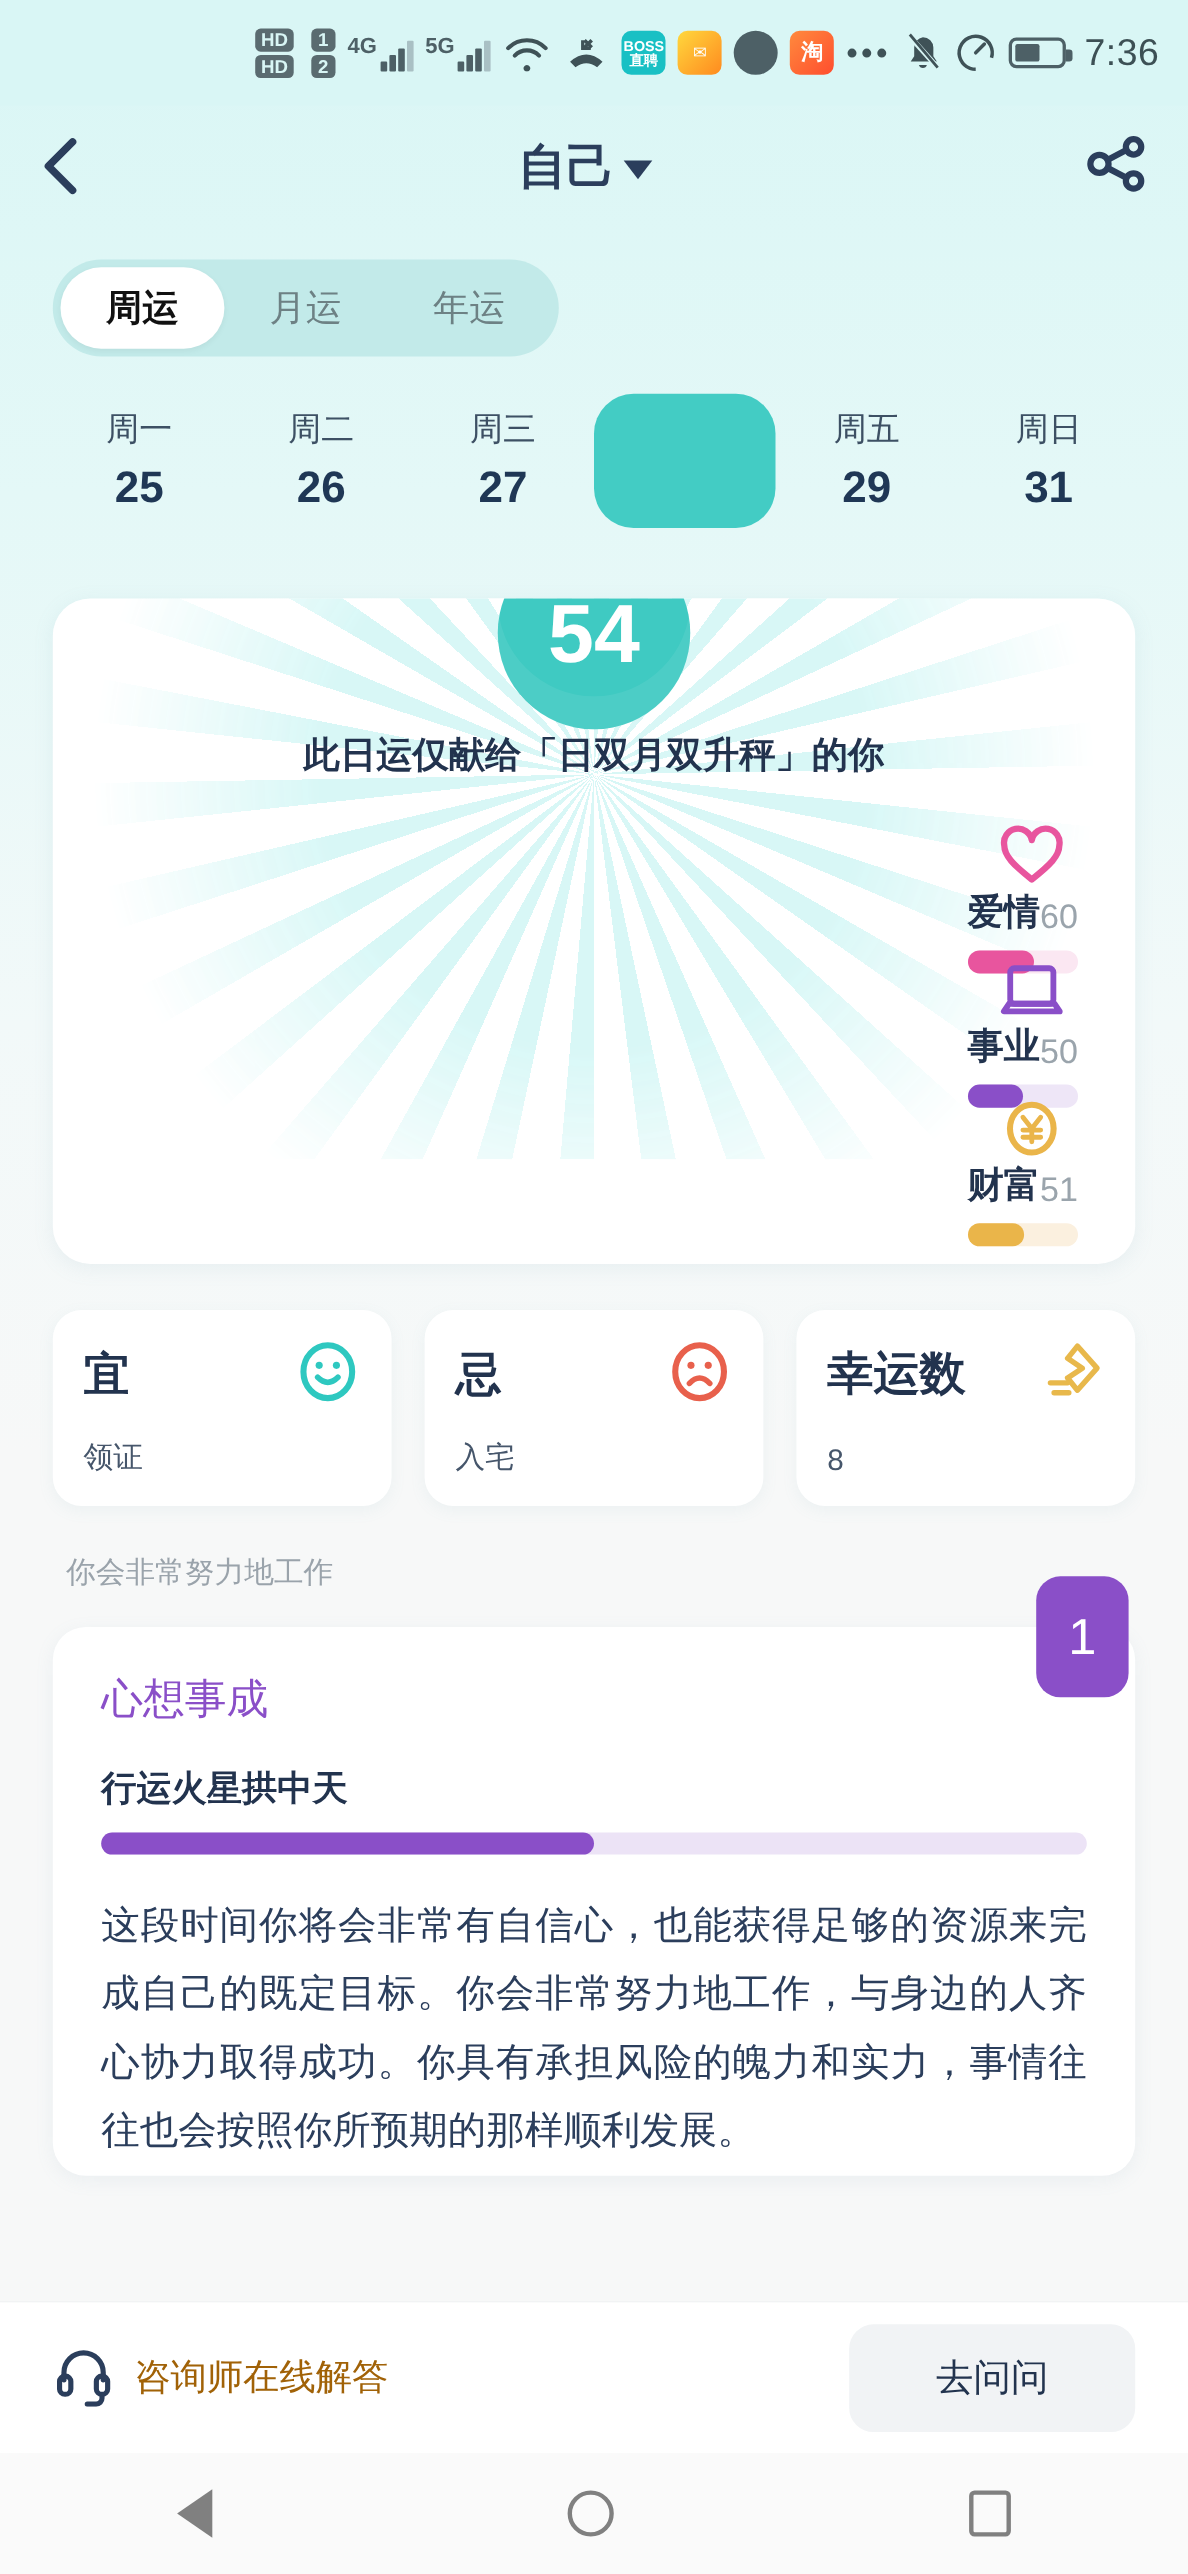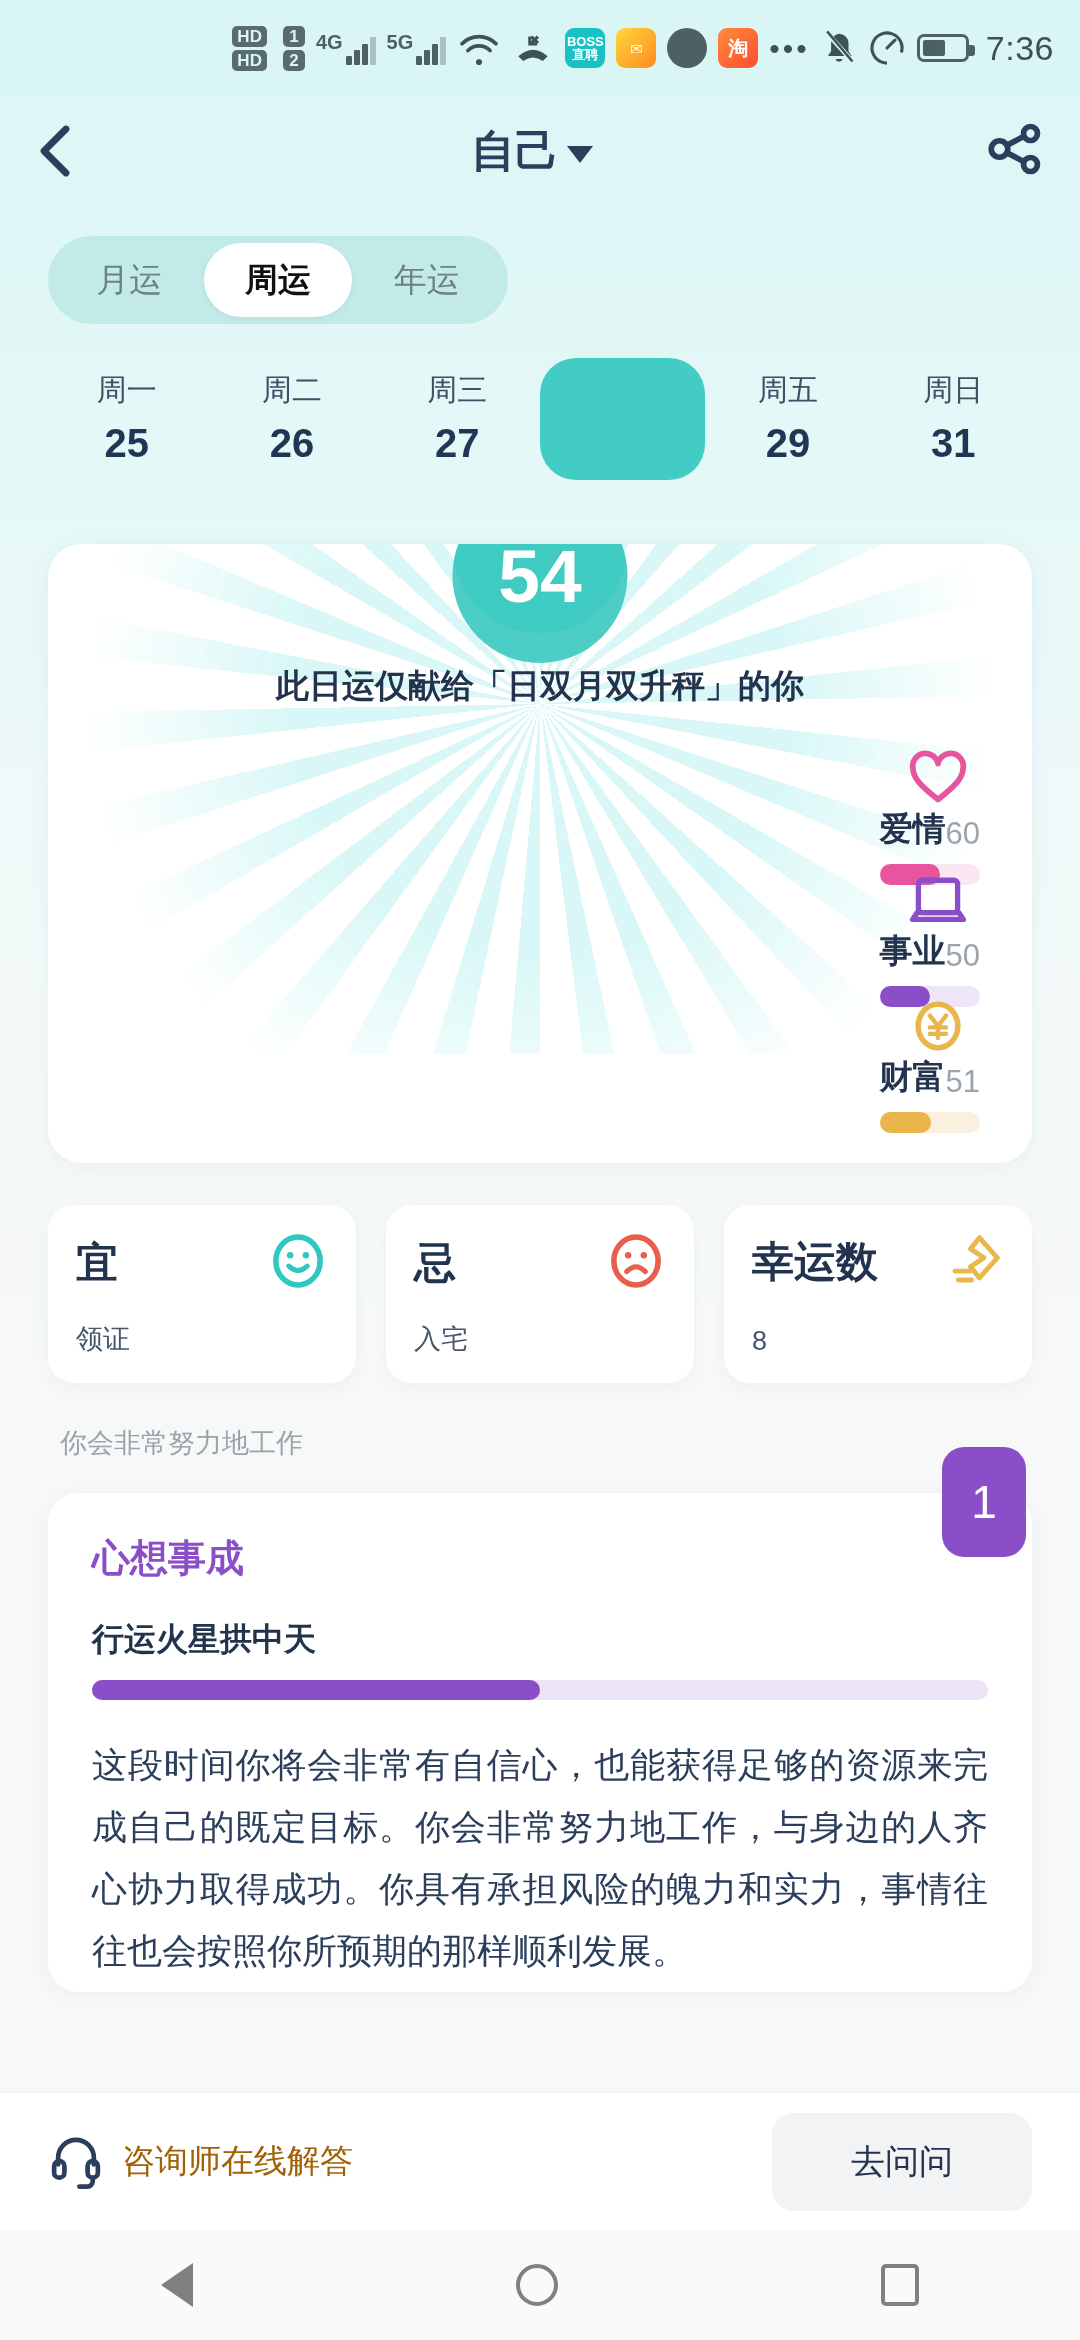--- a/index.html
+++ b/index.html
@@ -111,21 +111,21 @@
     padding: 12px 0 14px 0; border-radius: 36px;
   }
   .day-name { font-size: 30px; color: #3d5064; margin-bottom: 10px; }
   .day-num { font-size: 40px; font-weight: bold; color: #1f3755; }
   .day.today { background: #43ccc4; }
 
   
   .scorecard {
     margin: 64px 48px 0 48px;
     background: #fff; border-radius: 34px; position: relative;
-    padding: 120px 0 56px 0;
+    padding: 120px 0 42px 0;
     box-shadow: 0 4px 18px rgba(120,160,175,0.10);
     overflow: hidden;
   }
   .rays {
     position: absolute; top: -190px; left: 50%; transform: translateX(-50%);
     width: 1100px; height: 700px;
     background:
       repeating-conic-gradient(from 0deg at 50% 50%,
         #d6f7f6 0deg 5deg, #ffffff 5deg 12deg);
     -webkit-mask-image: radial-gradient(circle at 50% 50%, #000 0%, #000 38%, transparent 70%);
@@ -178,21 +178,21 @@
     width: 84px; height: 110px; border-radius: 22px;
     background: #8a4fc8; color: #fff; font-size: 46px;
     display: flex; align-items: center; justify-content: center;
     z-index: 3;
   }
   .eventcard {
     background: #fff; border-radius: 30px; padding: 40px 44px 10px 44px;
     box-shadow: 0 4px 16px rgba(120,160,175,0.09);
     position: relative; z-index: 2; min-height: 430px;
   }
-  .ev-title { font-size: 38px; font-weight: bold; color: #8a4fc8; margin-bottom: 34px; }
+  .ev-title { font-size: 38px; font-weight: normal; color: #8a4fc8; margin-bottom: 34px; }
   .ev-row { display: flex; justify-content: space-between; align-items: baseline; margin-bottom: 18px; }
   .ev-sub { font-size: 32px; font-weight: bold; color: #22334e; }
   .ev-time { font-size: 28px; color: #9aa3ab; }
   .ev-bar-bg { height: 20px; border-radius: 10px; background: #ece3f6; width: 100%; }
   .ev-bar-fill { height: 100%; border-radius: 10px; background: #8a4fc8; }
   .ev-text {
     margin-top: 34px; font-size: 35px; line-height: 62px;
     color: #2b3e5c; text-align: justify;
   }
 
@@ -333,22 +333,22 @@
     <svg width="62" height="62" viewBox="0 0 24 24">
       <circle cx="6" cy="12" r="3.2" stroke="#2b3e5c" stroke-width="2.2" fill="none"></circle>
       <circle cx="18" cy="6" r="2.7" stroke="#2b3e5c" stroke-width="2.2" fill="none"></circle>
       <circle cx="18" cy="18" r="2.7" stroke="#2b3e5c" stroke-width="2.2" fill="none"></circle>
       <path d="M8.8 10.6 L15.3 7.2 M8.8 13.4 L15.3 16.8" stroke="#2b3e5c" stroke-width="2.2"></path>
     </svg>
   </span>
 </div>
 
 <div class="tabs">
+  <div class="tab active">周运</div>
   <div class="tab">月运</div>
-  <div class="tab active">周运</div>
   <div class="tab">年运</div>
 </div>
 
 <div class="weekrow">
   <div class="day">
     <span class="day-name">周一</span>
     <span class="day-num">25</span>
   </div>
   <div class="day">
     <span class="day-name">周二</span>

